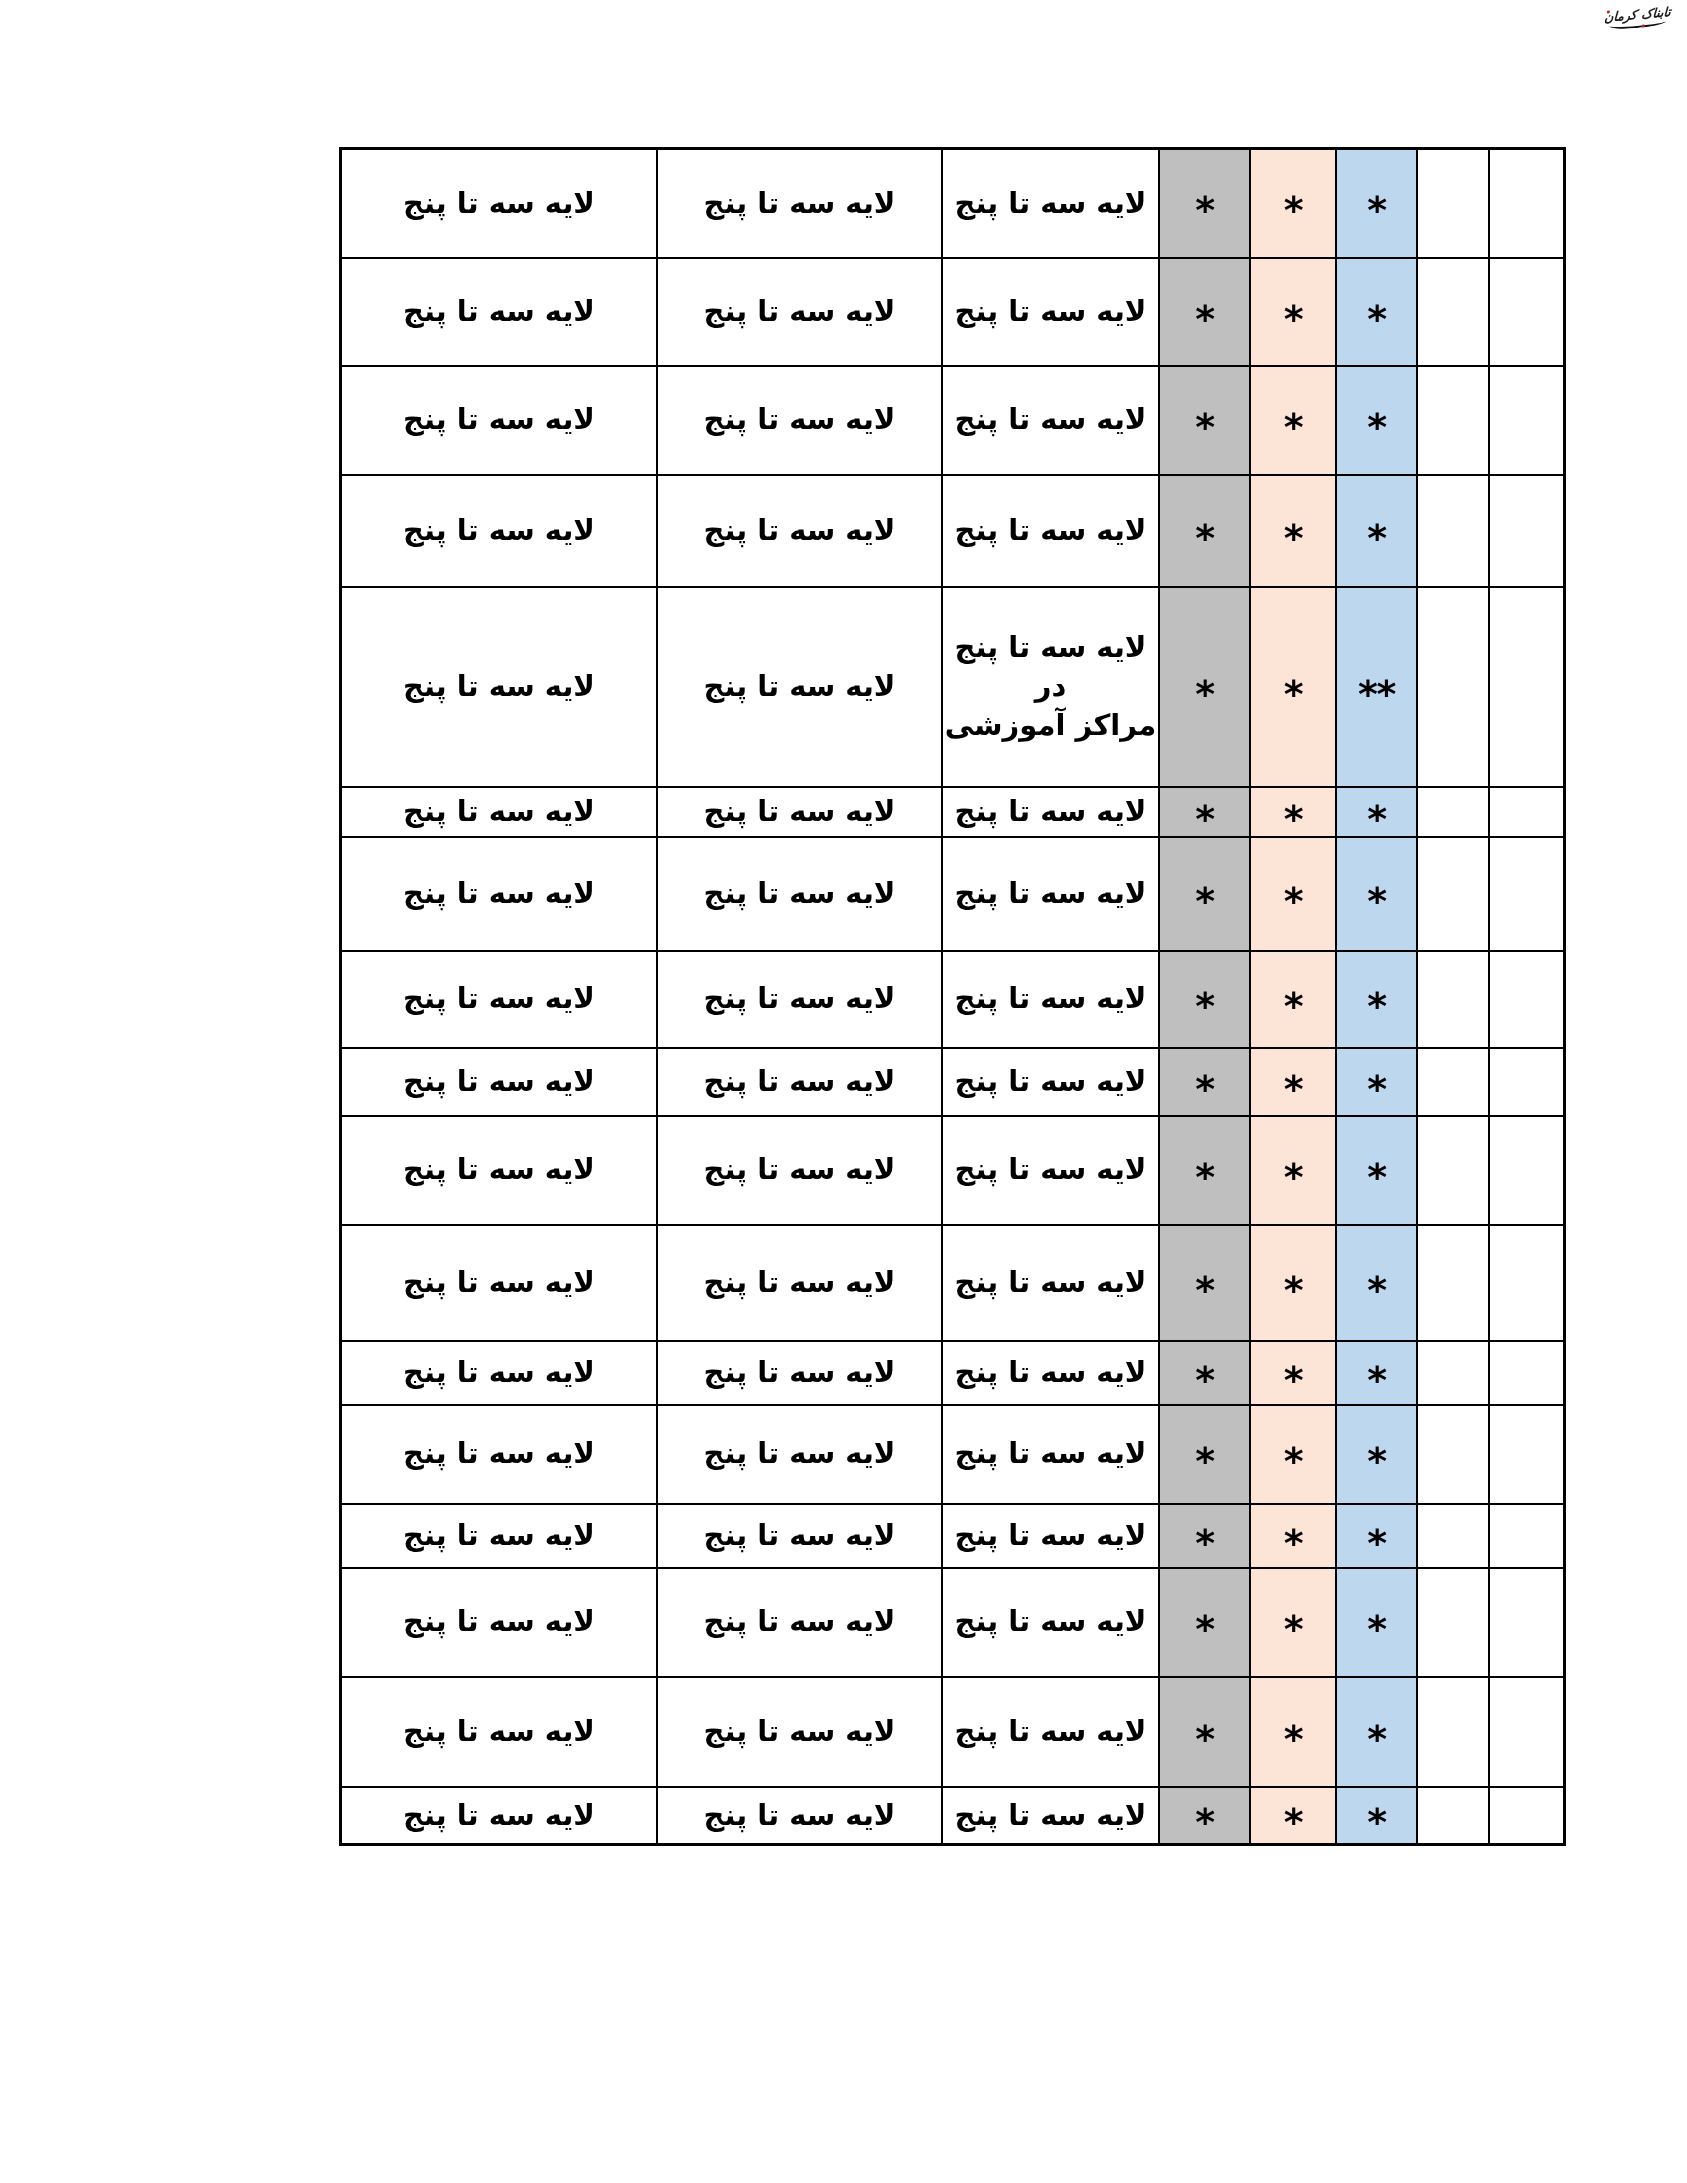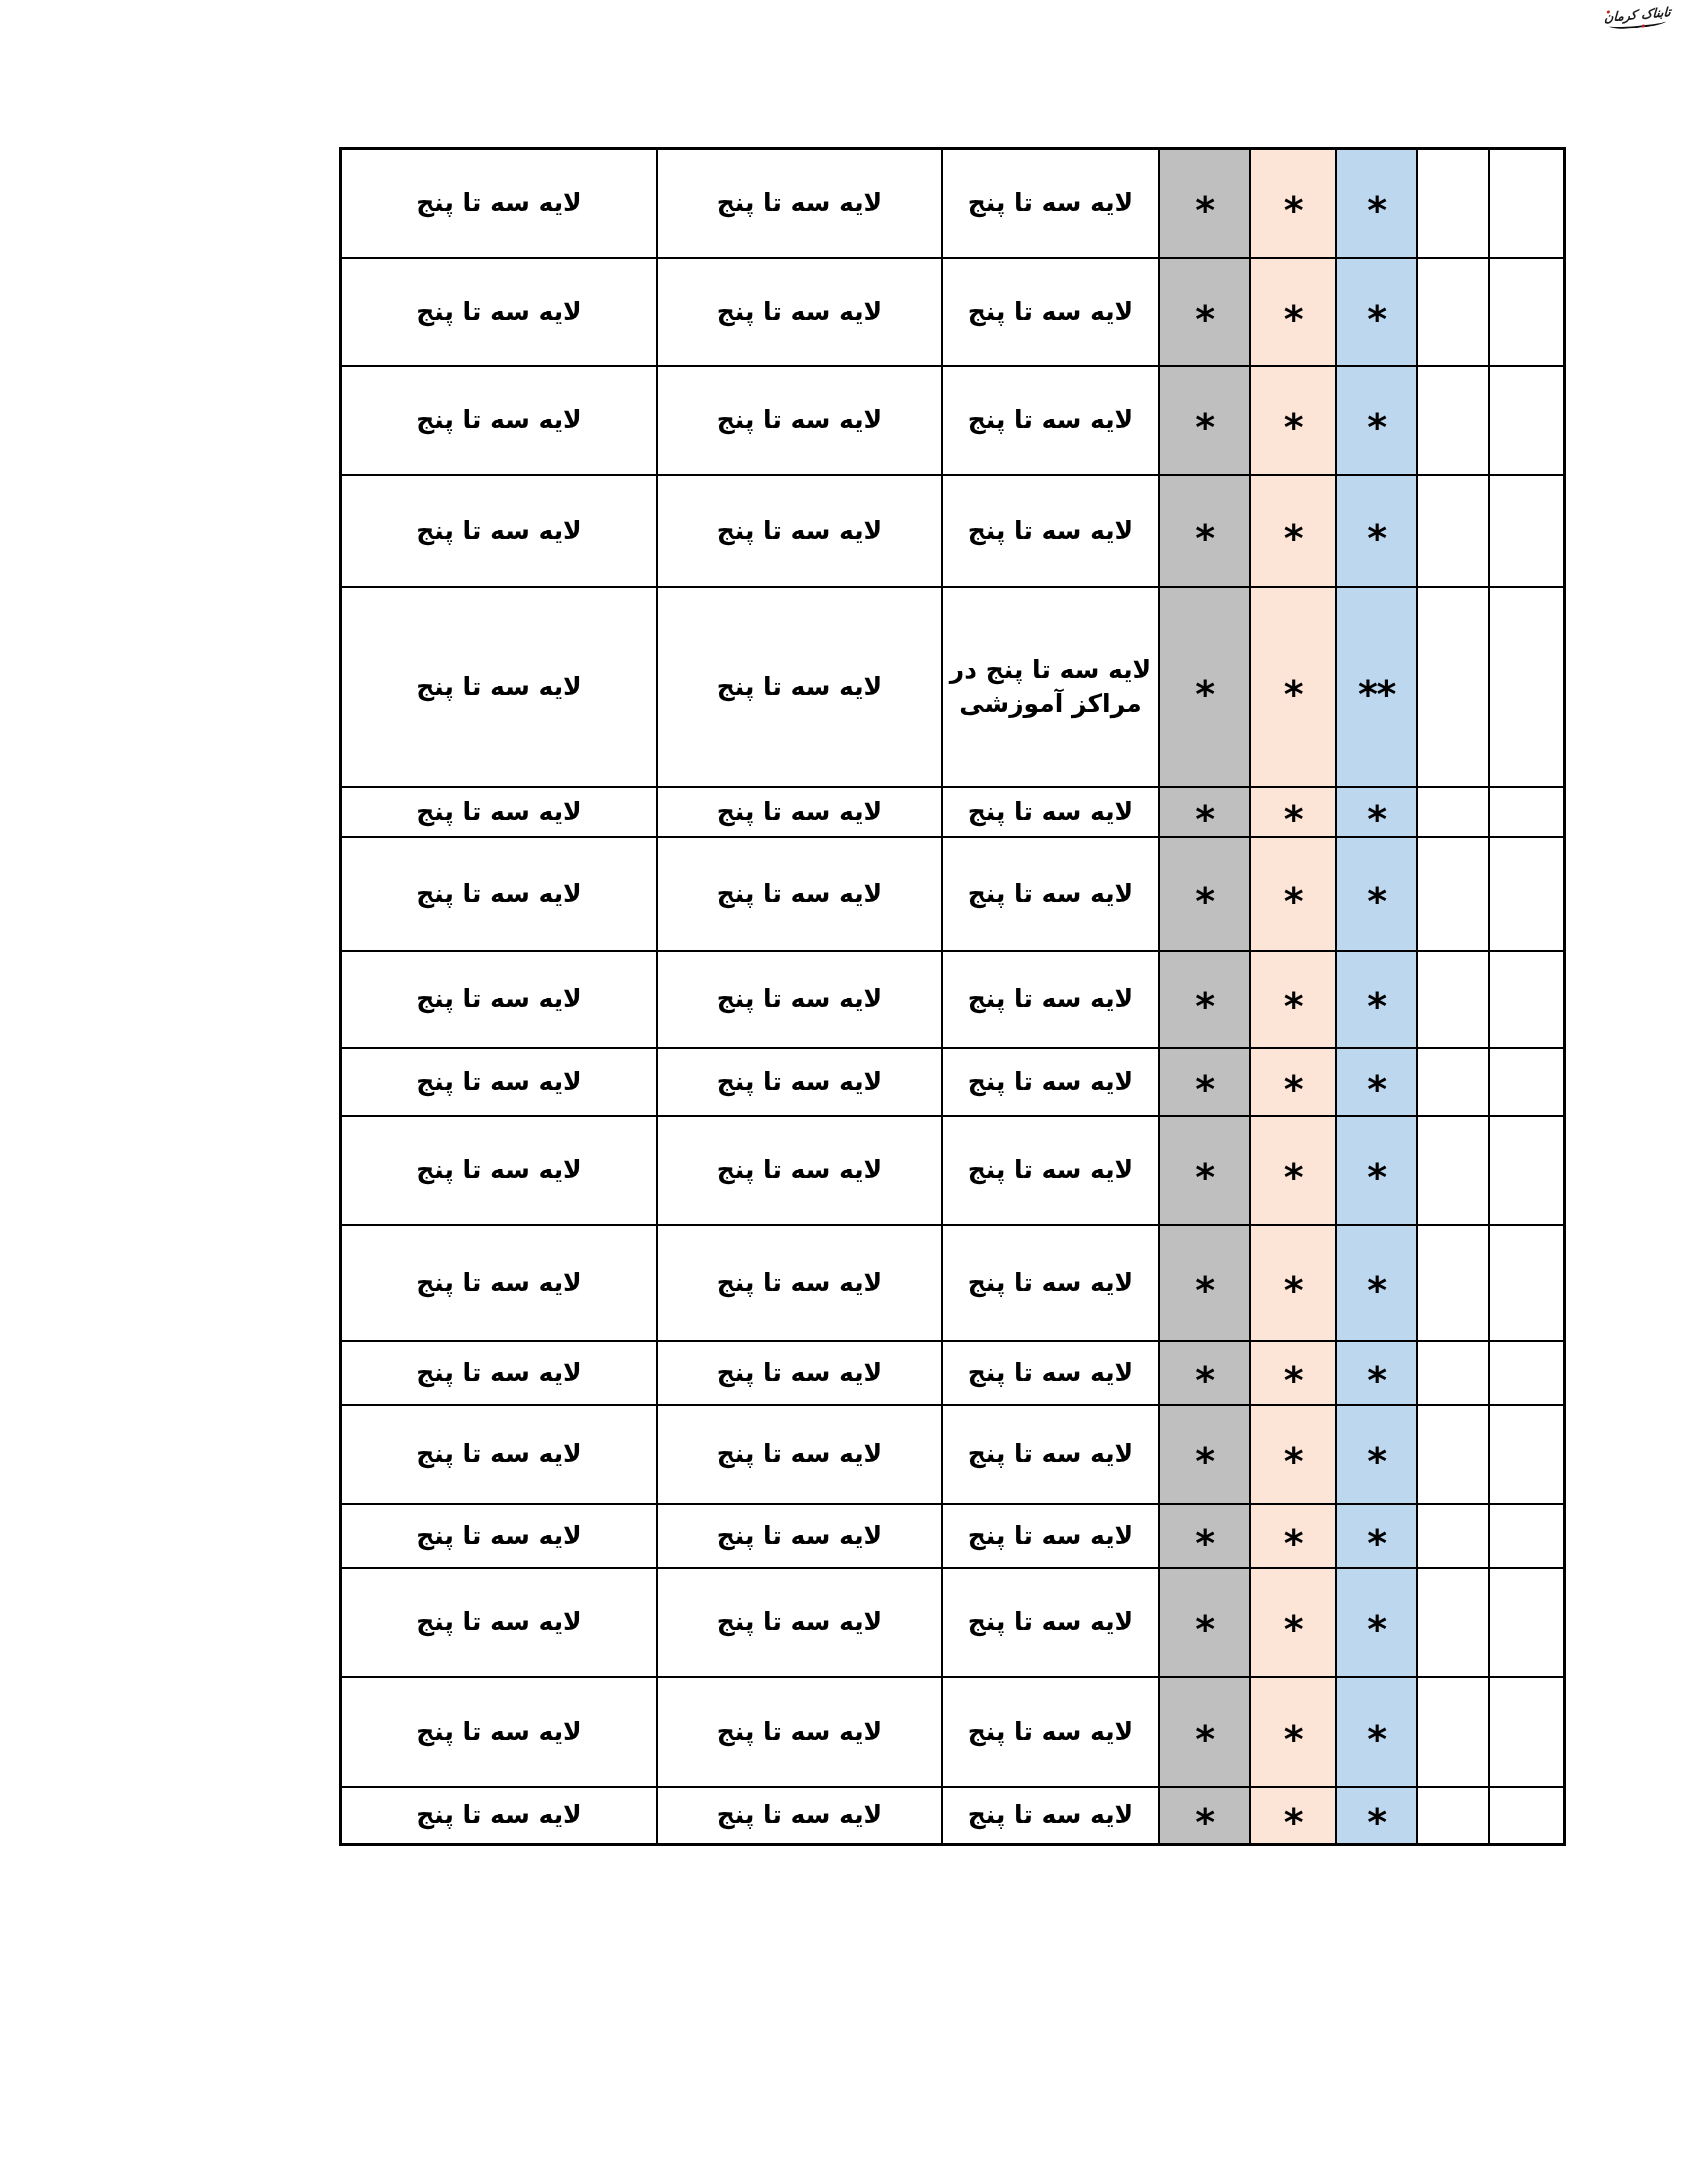--- a/index.html
+++ b/index.html
@@ -53,21 +53,21 @@
     border-bottom-width:2.6px;
     vertical-align:middle;
     text-align:center;
     padding:0;
     overflow:hidden;
   }
   td.cell-text{
     background:#ffffff;
     color:#000;
     font-weight:bold;
-    font-size:25px;
+    font-size:29px;
     line-height:1.35;
     white-space:pre-line;
     padding:0 4px;
     margin-left:44px;
   }
   td.cell-mark{
     color:#000;
     font-weight:bold;
     font-size:38px;
     line-height:1;

